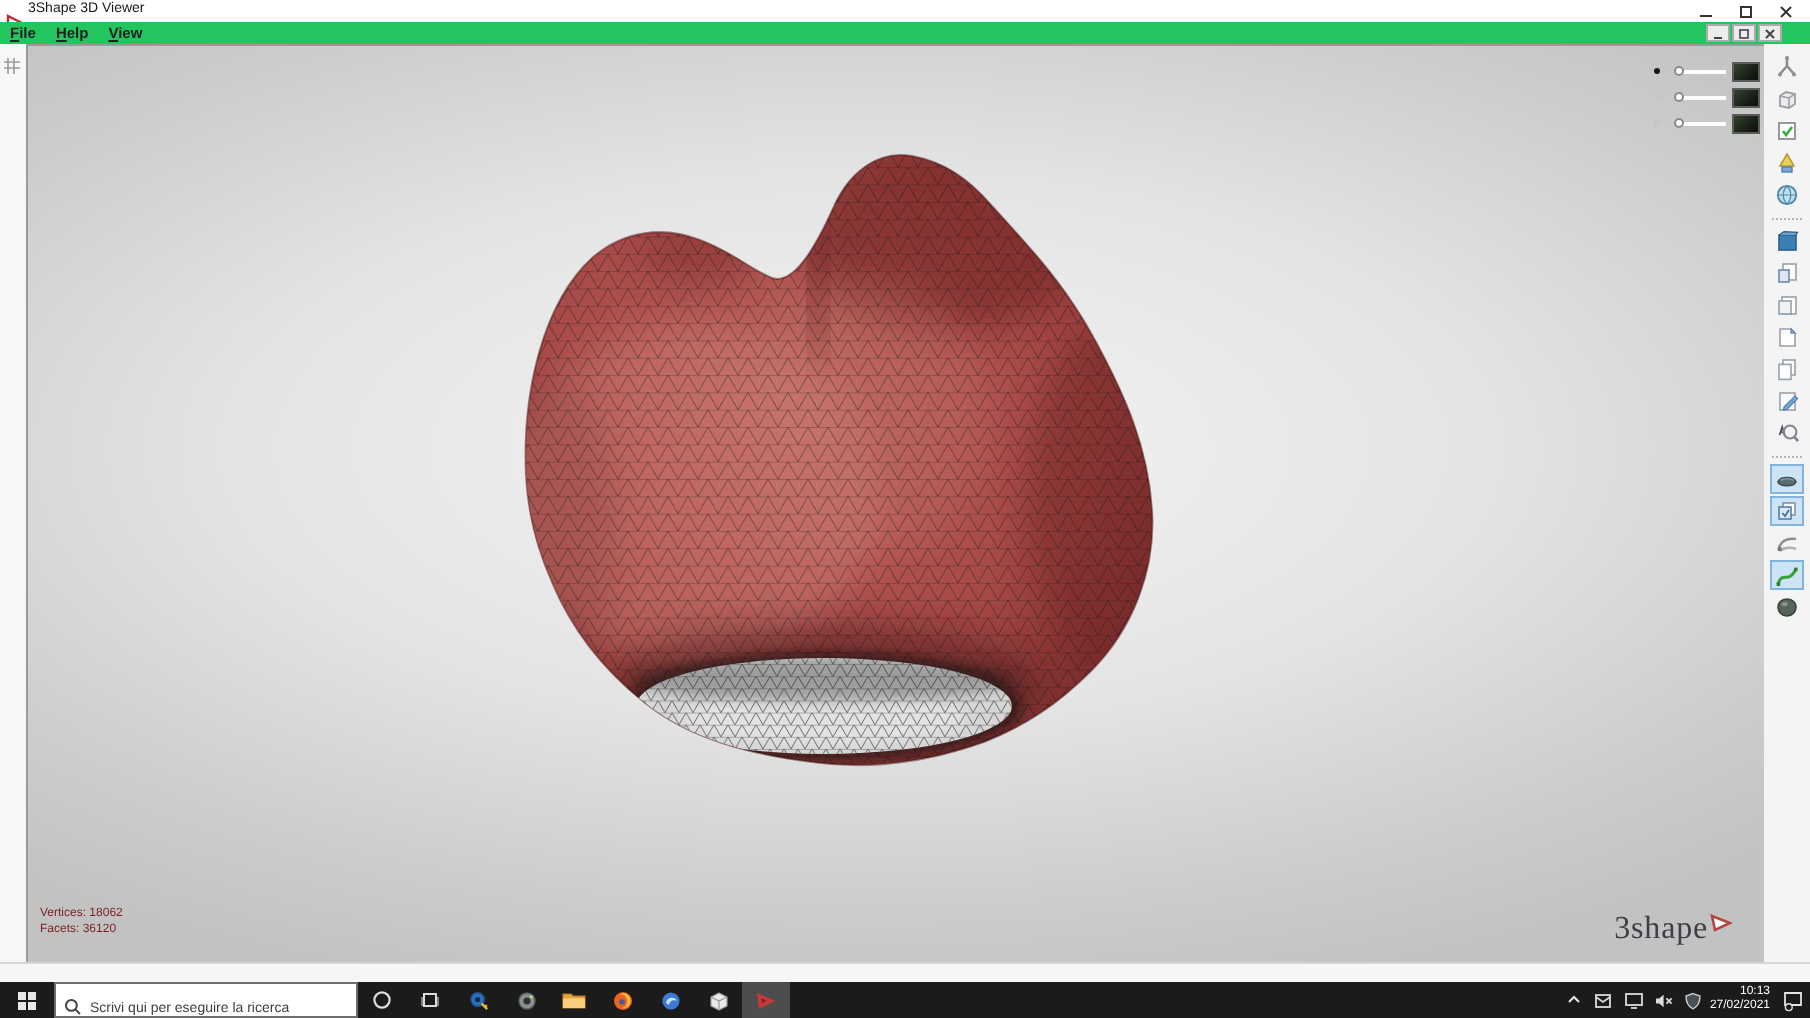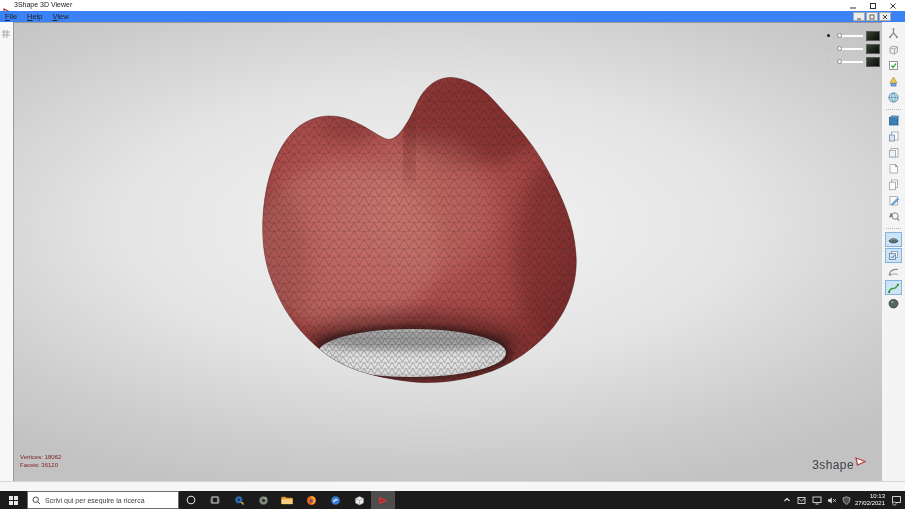--- a/index.html
+++ b/index.html
@@ -7,21 +7,21 @@
   .window { position:relative; width:905px; height:509px; background:#fff; }
 
   
   .titlebar { position:absolute; top:0; left:0; right:0; height:11px; background:#ffffff; }
   .titlebar .applogo { position:absolute; left:3px; top:2px; }
   .titlebar .title { position:absolute; left:14px; top:1px; font-size:7px; color:#1a1a1a; }
   .winctrls { position:absolute; right:2px; top:0; display:flex; }
   .winctrl { width:20px; height:11px; display:flex; align-items:center; justify-content:center; }
 
   
-  .menubar { position:absolute; top:11px; left:0; right:0; height:11px; background:#3b82f6; display:flex; align-items:center; }
+  .menubar { position:absolute; top:11px; left:0; right:0; height:11px; background:#22c55e; display:flex; align-items:center;font-weight:bold; }
   .menu-item { display:inline-block; font-size:7.5px; color:#222; padding:0 5px; }
   .menu-item::first-letter { text-decoration:underline; }
   .mdictrls { position:absolute; right:14px; top:1px; display:flex; gap:1px; }
   .mdictrl { width:12px; height:9px; background:#ececec; border:1px solid #ababab; display:flex; align-items:center; justify-content:center; }
 
   
   .main { position:absolute; top:22px; left:0; width:905px; height:459px; background:#f7f7f7; }
   .leftstrip { position:absolute; left:0; top:0; width:13px; height:459px; background:#f7f7f7; }
   .leftstrip .gridicon { position:absolute; left:2px; top:2px; }
   .viewport { position:absolute; left:13px; top:0; width:869px; height:459px;
@@ -35,36 +35,36 @@
   .layerdot { width:3px; height:3px; border-radius:50%; margin-right:7px; }
   .layerdot.on { background:#1a1a1a; } .layerdot.off { background:#c6c6c6; }
   .slider { position:relative; width:26px; height:5px; margin-right:3px; }
   .slider .track { position:absolute; left:2px; right:0; top:2px; height:1.6px; background:#fdfdfd; }
   .slider .handle { position:absolute; left:0; top:0; width:5px; height:5px; border-radius:50%; background:#fff; border:1px solid #8a8a8a; }
   .layerthumb { width:14px; height:10px; border:1px solid #5c5c5c; background:linear-gradient(135deg,#36432f 0%,#1c241a 55%,#0c0f0a 100%); }
 
   
   .stats { position:absolute; left:6px; bottom:12px; font-size:6px; line-height:8px; color:#7c1e1e; }
   .brand { position:absolute; right:16px; bottom:8px; display:flex; align-items:flex-start; }
-  .brand .brandtext { font-size:12px; letter-spacing:.4px; color:#3e3e46; font-weight:500; line-height:16px; }
+  .brand .brandtext { font-size:16px; letter-spacing:.4px; color:#3e3e46; font-weight:500; line-height:16px;font-family:Liberation Serif, serif; }
   .brand svg { margin-top:0; margin-left:1px; }
 
   
   .toolbar { position:absolute; right:0; top:0; width:23px; height:459px; background:#f4f4f4; display:flex; flex-direction:column; align-items:center; padding-top:4px; }
   .tbtn { width:17px; height:15px; display:flex; align-items:center; justify-content:center; margin-bottom:1px; border:1px solid transparent; }
   .tbtn.sel { background:#cde3f6; border:1px solid #84b4de; }
   .tsep { width:15px; height:1px; border-top:1px dotted #b5b5b5; margin:3px 0; }
 
   
   .statusbar { position:absolute; top:481px; left:0; width:905px; height:10px; background:#f6f6f6; border-top:1px solid #d6d6d6; }
 
   
   .taskbar { position:absolute; top:491px; left:0; width:905px; height:18px; background:#1b1b1b; display:flex; align-items:stretch; }
   .tb-start { width:27px; display:flex; align-items:center; justify-content:center; }
-  .tb-search { width:152px; background:#ffffff; border:1px solid #6e6e6e; display:flex; align-items:center; padding:0 4px; }
+  .tb-search { width:152px; background:#ffffff; border:1px solid #6e6e6e; display:flex; align-items:flex-end; padding:0 4px; }
   .tb-search input { border:none; outline:none; background:transparent; font-size:7px; color:#333; width:100%; font-family:"Liberation Sans",sans-serif; }
   .tb-search input::placeholder { color:#3f3f3f; opacity:1; }
   .tb-btn { width:24px; display:flex; align-items:center; justify-content:center; }
   .tb-btn.active { background:rgba(255,255,255,.22); }
   .tray { margin-left:auto; display:flex; align-items:stretch; }
   .trayicon { width:15px; display:flex; align-items:center; justify-content:center; }
   .clock { width:34px; display:flex; flex-direction:column; align-items:flex-end; justify-content:center; color:#fff; font-size:6px; line-height:7px; padding-right:3px; }
   .actioncenter { width:17px; display:flex; align-items:center; justify-content:center; position:relative; }
 </style>
 </head>

